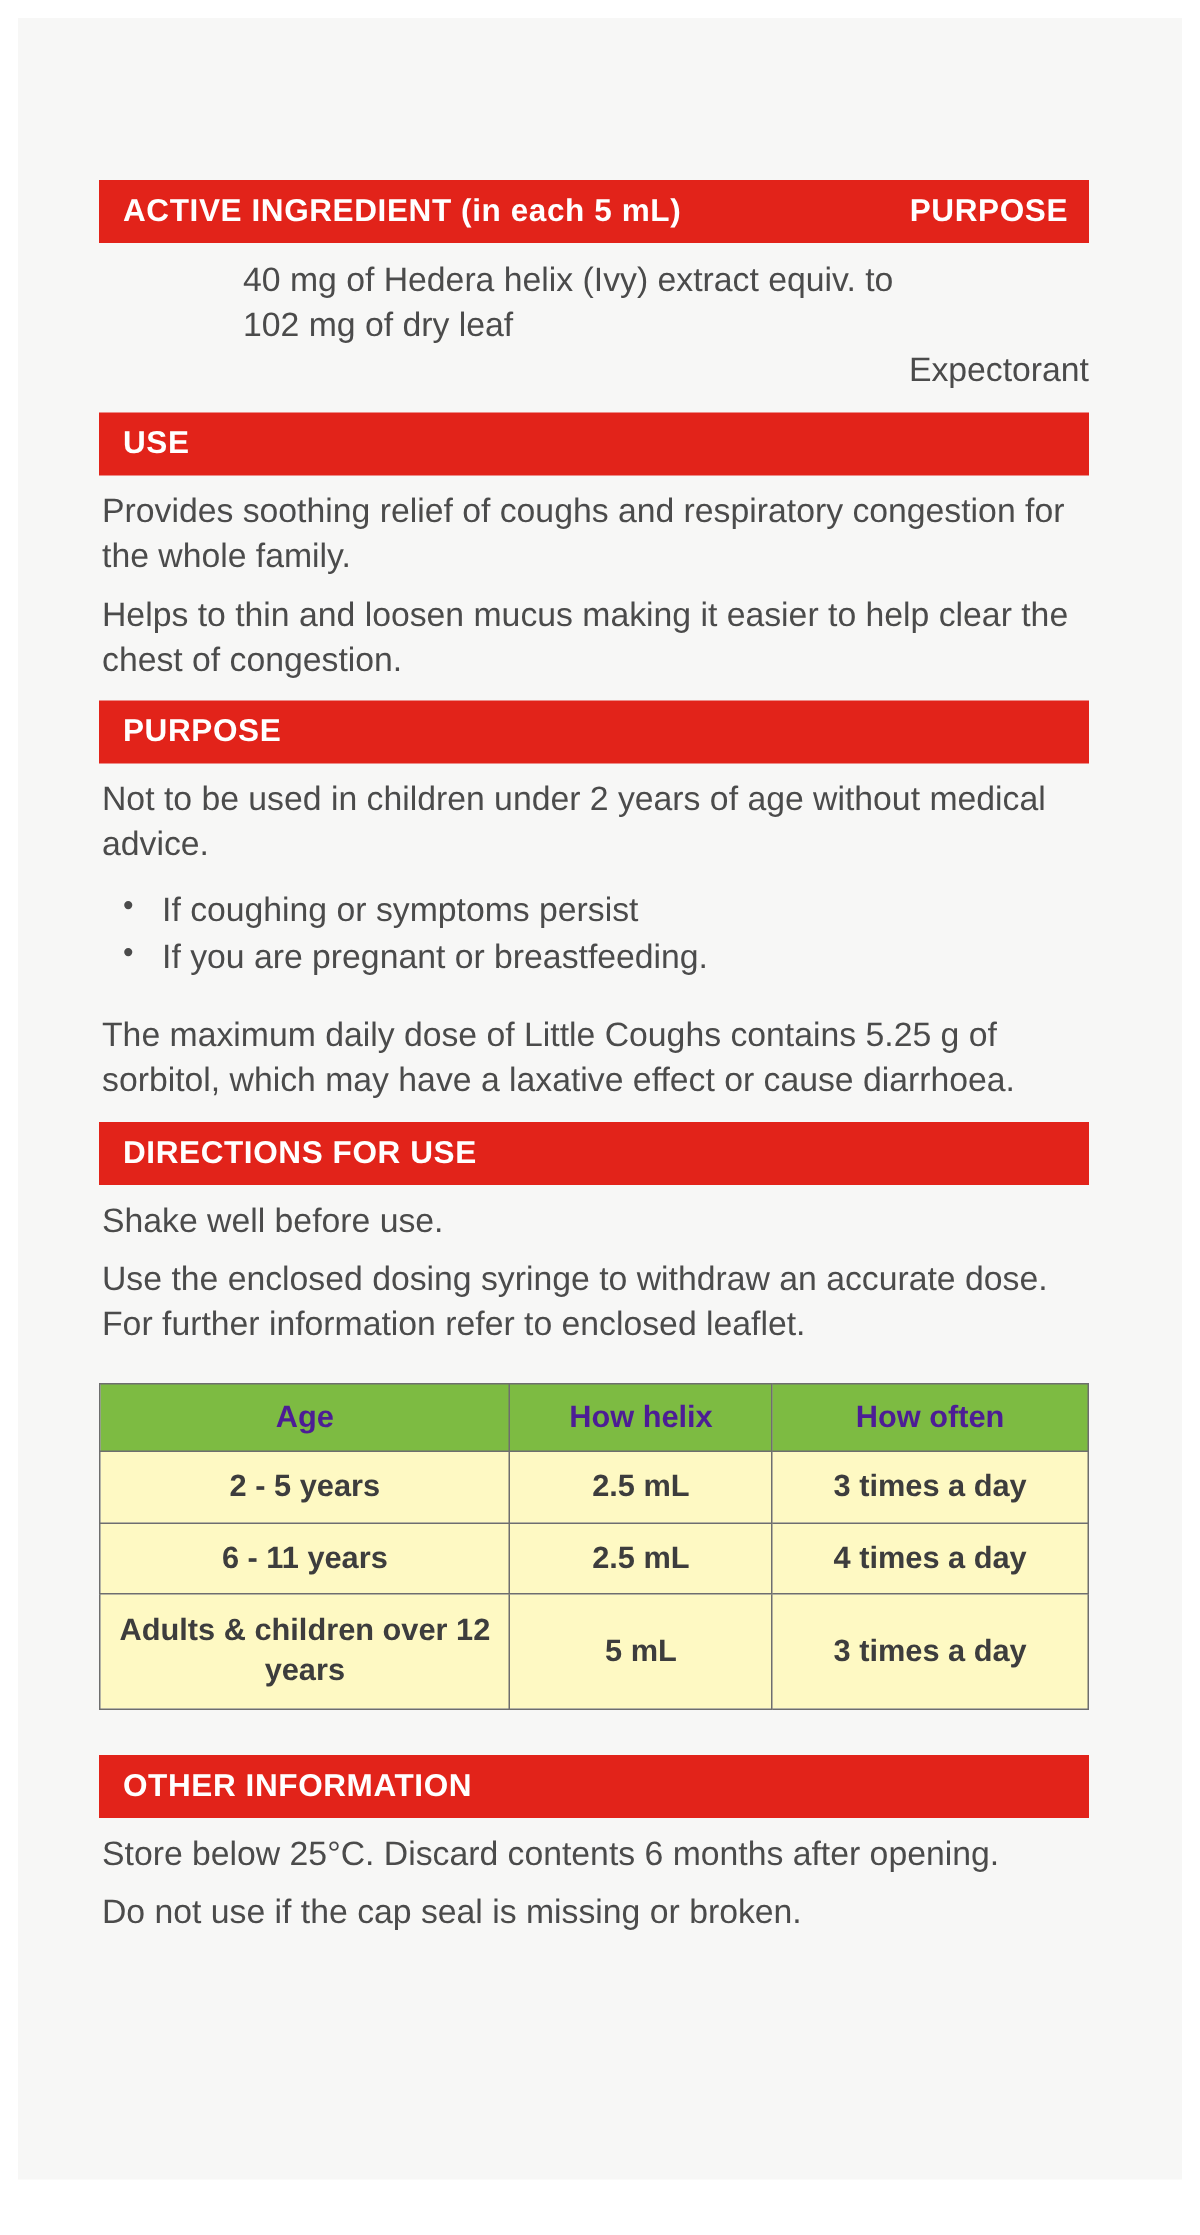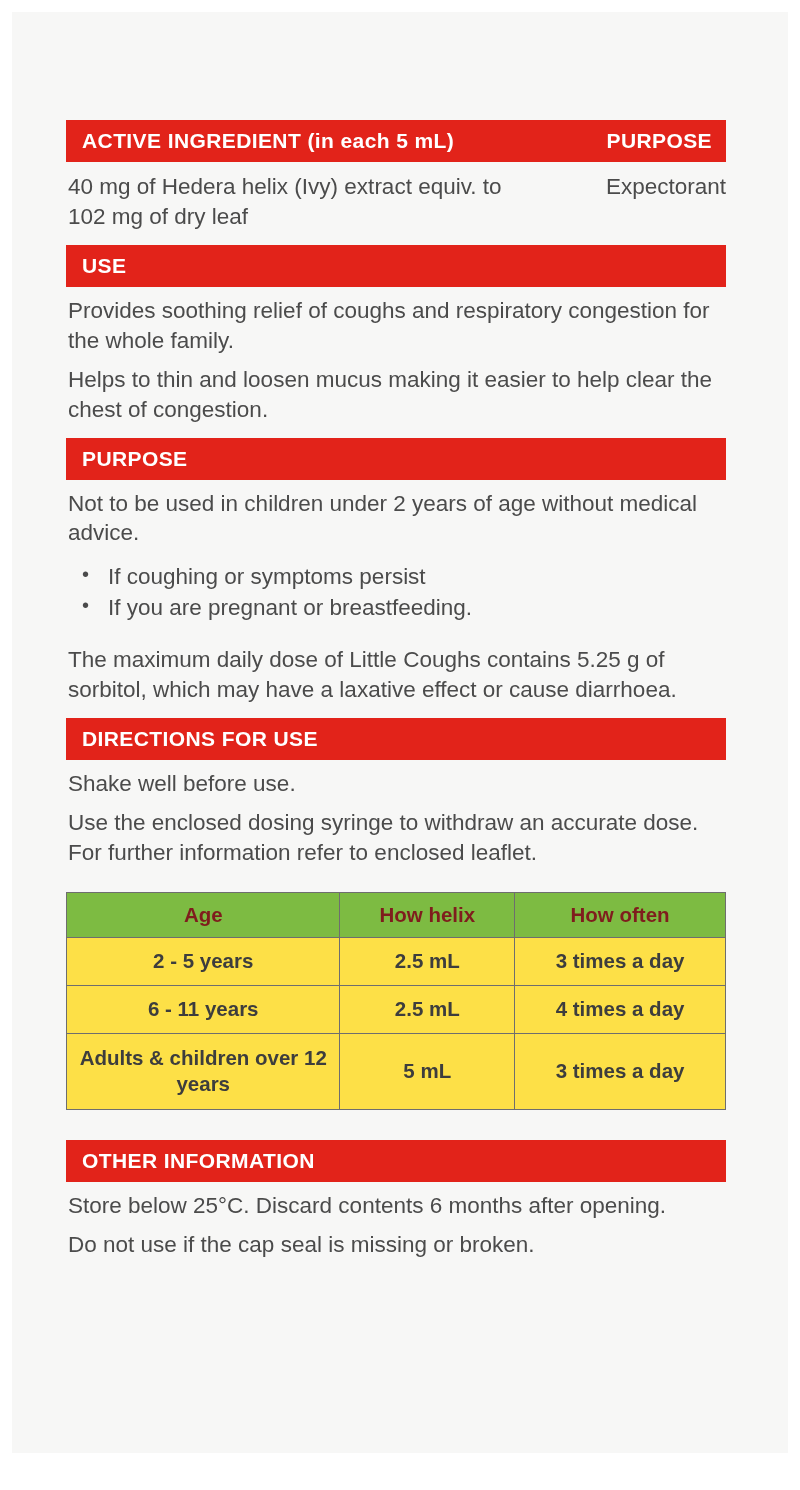--- a/index.html
+++ b/index.html
@@ -61,22 +61,23 @@
     font-size: 22.5px;
     line-height: 1.33;
     font-weight: normal;
     margin: 0;
   }
   .para { margin: 0 0 0 0; padding: 9px 0 0 2px; }
 
   
   .ingredient-row {
     display: flex;
-    align-items: flex-start;
+    align-items: center;
     padding: 10px 0 0 2px;
+    flex-direction: column;
   }
   .ingredient-row .ing-left {
     flex: 0 0 auto;
     color: #4b4b4b;
     font-size: 22.5px;
     line-height: 1.33;
     max-width: 470px;
   }
   .ingredient-row .ing-right {
     margin-left: auto;
@@ -122,26 +123,26 @@
     border: 1.6px solid #6e6e6e;
     text-align: center;
     font-size: 20.5px;
     font-weight: bold;
     color: #3d3d3d;
     padding: 10px 4px;
     line-height: 1.3;
   }
   .dose-table thead th {
     background: #7dbb42;
-    color: #7f1d1d;
+    color: #4c1d95;
     font-size: 20.5px;
     padding: 9px 0;
   }
   .dose-table tbody td {
-    background: #fde047;
+    background: #fef9c3;
   }
   .dose-table col.c-age { width: 41.5%; }
   .dose-table col.c-much { width: 26.5%; }
   .dose-table col.c-often { width: 32%; }
   .dose-table tr.tall td { padding: 11px 4px; }
 
   .after-table { height: 30px; }
 </style>
 </head>
 <body>

